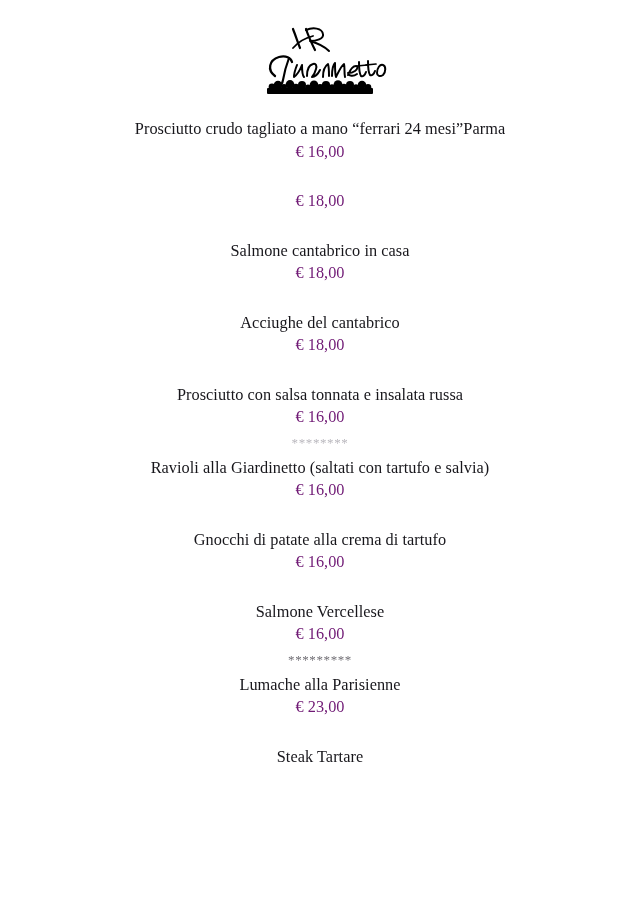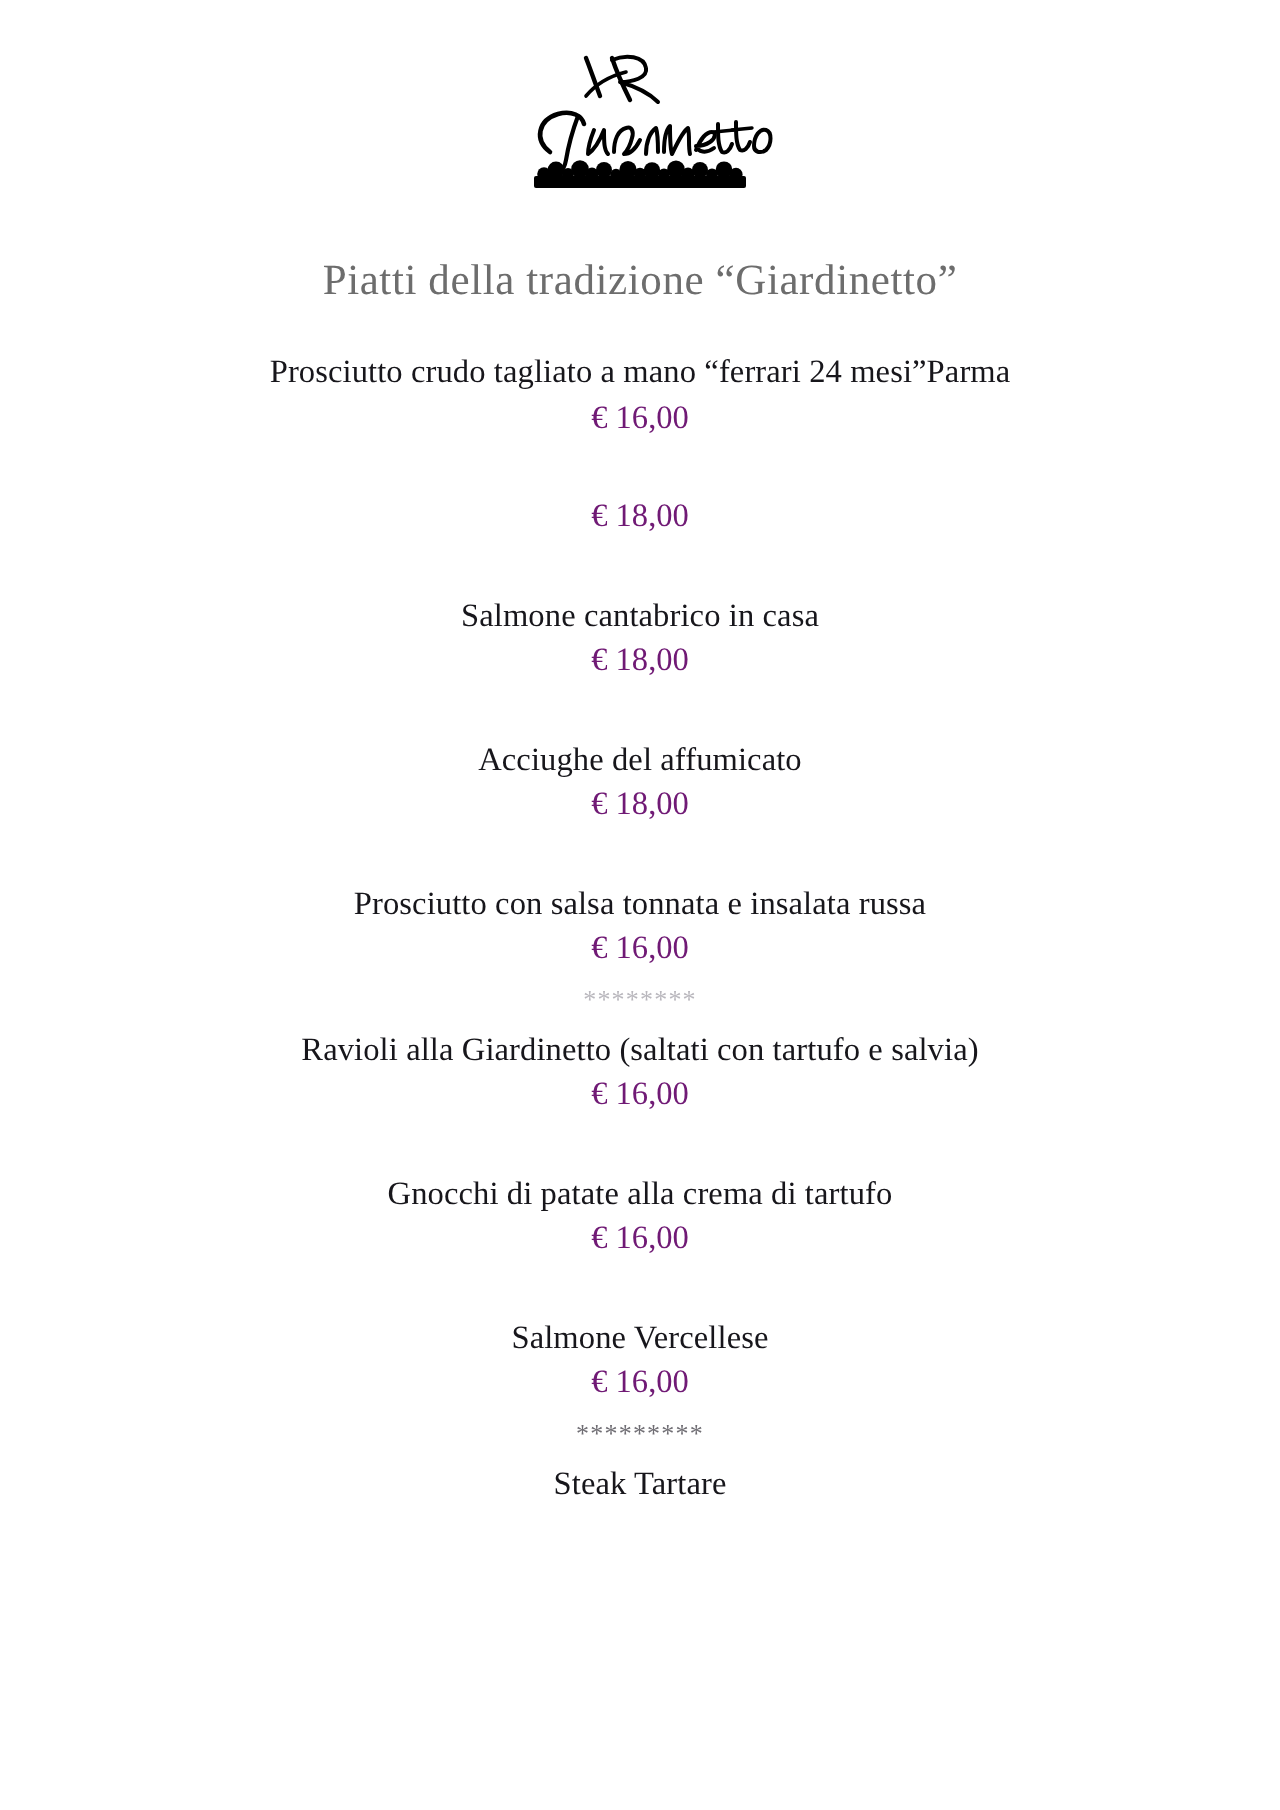--- a/index.html
+++ b/index.html
@@ -137,21 +137,20 @@
           <circle cx="99" cy="69" r="3.2"></circle>
           <circle cx="105" cy="67" r="4"></circle>
           <circle cx="111" cy="69.2" r="3"></circle>
           <circle cx="117" cy="66.9" r="4.2"></circle>
           <circle cx="123" cy="69.2" r="3.3"></circle>
         </g>
       </svg>
     </div>
   </div>
 
-  <div class="menu-title">Piatti della tradizione “Giardinetto”</div>
 
   <div class="items">
 
     <div class="item">
       <span class="item-name">Prosciutto crudo tagliato a mano “ferrari 24 mesi”Parma</span>
       <span class="item-price">€ 16,00</span>
     </div>
 
     <div class="item">
       <span class="item-price">€ 18,00</span>
@@ -159,21 +158,21 @@
 
     <div class="item">
     </div>
 
     <div class="item">
       <span class="item-name">Salmone cantabrico in casa</span>
       <span class="item-price">€ 18,00</span>
     </div>
 
     <div class="item">
-      <span class="item-name">Acciughe del affumicato</span>
+      <span class="item-name">Acciughe del cantabrico</span>
       <span class="item-price">€ 18,00</span>
     </div>
 
     <div class="item">
       <span class="item-name">Prosciutto con salsa tonnata e insalata russa</span>
       <span class="item-price">€ 16,00</span>
     </div>
 
     <div class="separator light">********</div>
 
@@ -187,20 +186,24 @@
       <span class="item-price">€ 16,00</span>
     </div>
 
     <div class="item">
       <span class="item-name">Salmone Vercellese</span>
       <span class="item-price">€ 16,00</span>
     </div>
 
     <div class="separator dark">*********</div>
 
+    <div class="item">
+      <span class="item-name">Lumache alla Parisienne</span>
+      <span class="item-price">€ 23,00</span>
+    </div>
 
     <div class="item">
       <span class="item-name">Steak Tartare</span>
 
     </div>
 
   </div>
 </div>
 
 </body></html>

